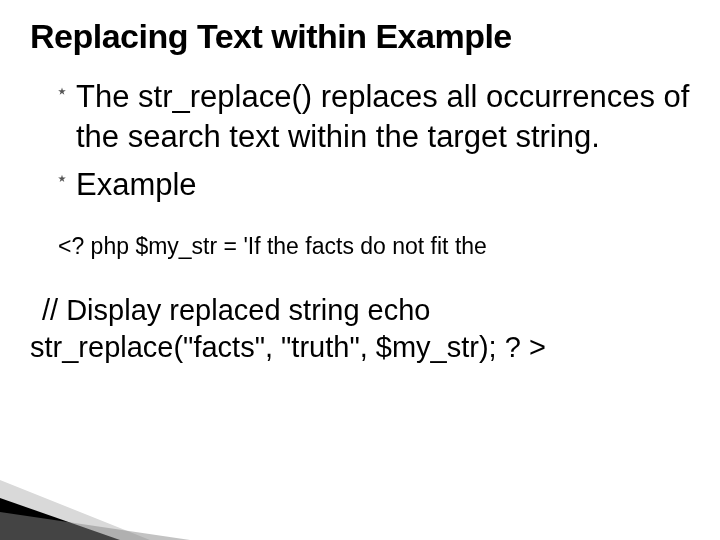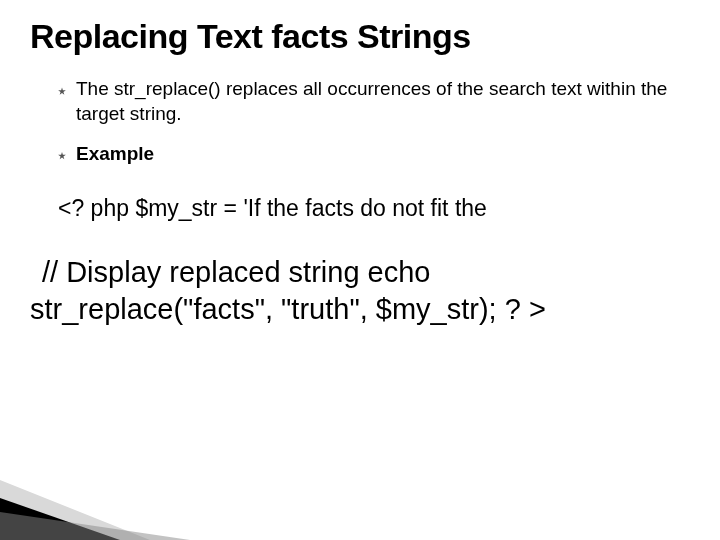--- a/index.html
+++ b/index.html
@@ -1,32 +1,32 @@
 <!DOCTYPE html>
 <html><head>
 <meta charset="utf-8">
 <style>
   html,body{margin:0;padding:0}
   body{width:720px;height:540px;background:#fff;font-family:"Segoe UI",Tahoma,Arial,sans-serif;color:#000;position:relative;overflow:hidden}
   .slide{padding:18px 30px 0 30px;box-sizing:border-box;width:100%;height:100%}
   .title{font-size:34px;font-weight:700;letter-spacing:-0.5px;margin:0 0 22px 0;line-height:1.1}
   .bullets{list-style:none;margin:0 0 28px 0;padding:0 0 0 28px}
-  .bullets li{position:relative;font-size:19px;line-height:1.28;margin:16px 0;padding-left:18px}
+  .bullets li{position:relative;font-size:31px;line-height:1.28;margin:8px 0;padding-left:18px}
   .bullets li::before{content:"";position:absolute;left:0;top:10px;width:8px;height:8px;background:#555;clip-path:polygon(50% 0,61% 35%,98% 35%,68% 57%,79% 91%,50% 70%,21% 91%,32% 57%,2% 35%,39% 35%)}
-  .bold{font-weight:700}
+  .bold{font-weight:400}
   .para{font-size:23px;line-height:1.28;margin:12px 0 30px 0;padding-left:28px}
   .para2{font-size:29px;line-height:1.28;margin:0;padding-left:12px}
   .para2 .line2{display:block;padding-left:0;margin-left:-12px}
   .corner{position:absolute;left:0;bottom:0;width:200px;height:70px;pointer-events:none}
 </style>
 </head>
 <body>
 
 <div class="slide">
-  <h1 class="title">Replacing Text facts Strings</h1>
+  <h1 class="title">Replacing Text within Example</h1>
 
   <ul class="bullets">
     <li>The str_replace() replaces all occurrences of the search text within the target string.</li>
     <li class="bold">Example</li>
   </ul>
 
   <p class="para">
     <span>&lt;? php $my_str = 'If the facts do not fit the</span><br>
   </p>
 

